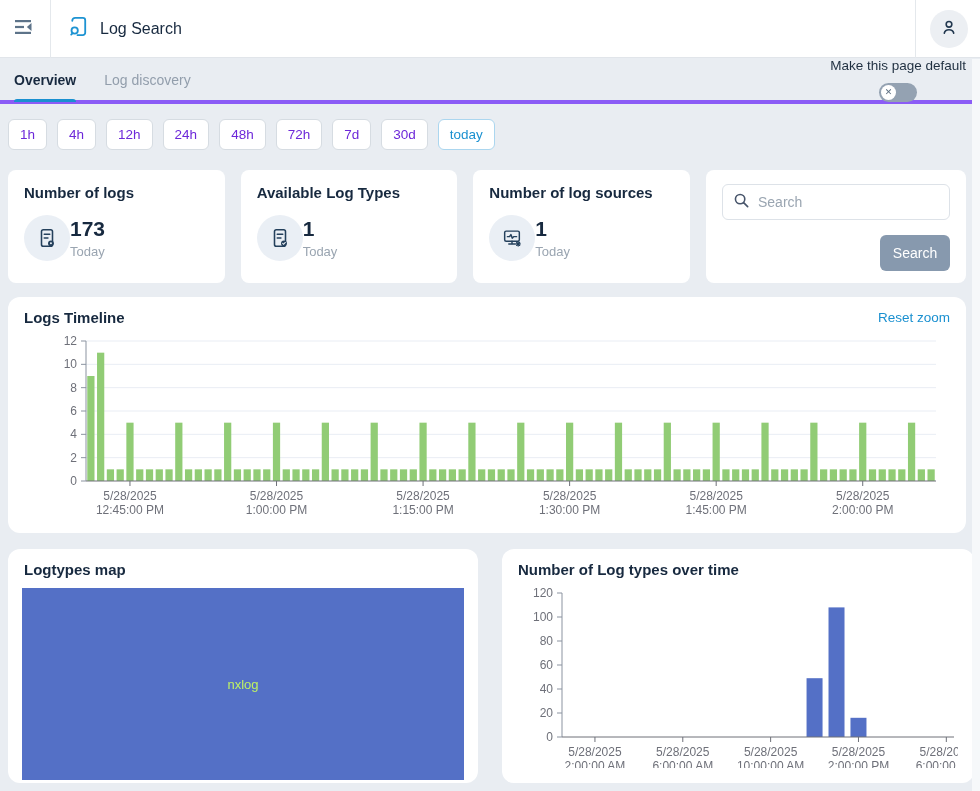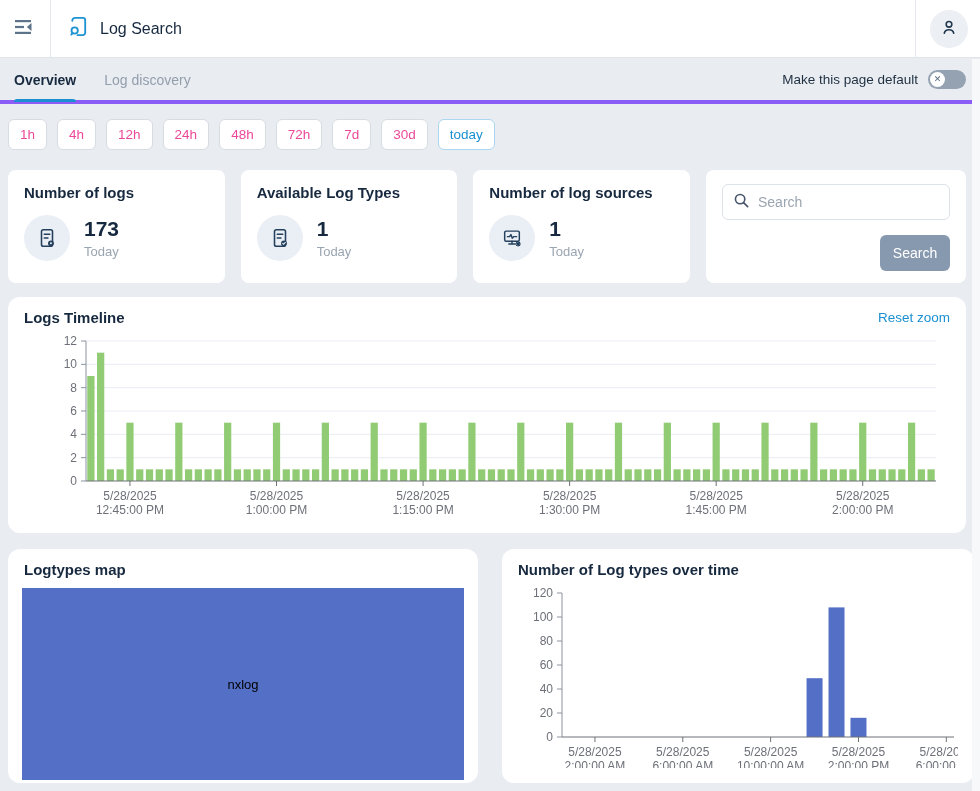--- a/index.html
+++ b/index.html
@@ -28,40 +28,40 @@
   }
   
   .tabbar {
     position:absolute; top:59px; left:0; width:980px; height:45px;
     background:#e9edf2; border-bottom:4px solid #8b5cf6;
     display:flex; align-items:center;
   }
   .tab { position:relative; height:45px; display:flex; align-items:center; padding:0 14px; font-size:14px; color:#929eac; background:none; border:none; cursor:pointer; font-family:inherit; }
   .tab.active { color:#17293f; font-weight:bold; }
   .tab.active::after { content:""; position:absolute; left:14px; right:14px; bottom:0; height:3px; border-radius:3px 3px 0 0; background:#1a90d0; }
-  .tabbar-right { margin-left:auto; display:flex; align-items:center; gap:10px; padding-right:14px; }
+  .tabbar-right { margin-left:auto; display:flex; align-items:center; gap:10px; padding-right:14px;flex-direction:column; }
   .make-default-label { font-size:13.5px; color:#1f2f40; }
   .toggle { width:38px; height:19px; border-radius:10px; background:#94a2b2; border:none; position:relative; cursor:pointer; }
   .toggle .knob {
     position:absolute; left:2px; top:2px; width:15px; height:15px; border-radius:50%;
     background:#fff; display:flex; align-items:center; justify-content:center;
     font-size:9px; color:#5b6e80; line-height:1;
   }
   
   .ranges { position:absolute; top:119px; left:8px; display:flex; gap:10px; }
   .range-btn {
     height:31px; padding:0 11px; background:#fff; border:1px solid #d6dce2;
-    border-radius:6px; font-size:13.5px; color:#ec4899; cursor:pointer; font-family:inherit;
+    border-radius:6px; font-size:13.5px; color:#6d28d9; cursor:pointer; font-family:inherit;
   }
   .range-btn.active { color:#1a90d0; border-color:#abd6ef; }
   
   .stats { position:absolute; top:170px; left:8px; width:958px; display:grid; grid-template-columns:repeat(4,1fr); gap:16px; }
   .card { background:#fff; border-radius:8px; height:113px; padding:14px 16px; }
   .card-title { font-size:15px; font-weight:bold; color:#17293f; }
-  .card-body { display:flex; align-items:center; gap:14px; margin-top:14px; }
+  .card-body { display:flex; align-items:center; margin-top:14px; }
   .icon-circle { width:46px; height:46px; border-radius:50%; background:#eaeff5; display:flex; align-items:center; justify-content:center; flex:none; }
   .stat-value { font-size:21px; font-weight:bold; color:#17293f; line-height:1.15; }
   .stat-caption { font-size:13px; color:#9aa5b1; margin-top:2px; }
   
   .search-row { display:flex; align-items:center; gap:8px; border:1px solid #dde2e8; border-radius:6px; height:36px; padding:0 10px; background:#fff; }
   .search-input { border:none; outline:none; flex:1; font-size:14px; color:#1f2f40; font-family:inherit; background:transparent; }
   .search-input::placeholder { color:#9aa5b1; }
   .search-submit {
     float:right; margin-top:15px; width:70px; height:36px; background:#8799ae; color:#fff;
     border:none; border-radius:6px; font-size:14px; cursor:pointer; font-family:inherit;
@@ -72,21 +72,21 @@
   .panel-title { font-size:15px; font-weight:bold; color:#17293f; }
   .link-action { font-size:13.5px; color:#1a90d0; background:none; border:none; cursor:pointer; font-family:inherit; }
   .timeline-panel { top:297px; left:8px; width:958px; height:236px; }
   .map-panel  { top:549px; left:8px;  width:470px; height:234px; }
   .lt-panel   { top:549px; left:502px; width:472px; height:234px; }
   .chart-wrap { padding:2px 16px 0 16px; }
   text.ax { font-size:12px; fill:#6E7079; font-family:"Liberation Sans",sans-serif; }
   
   .treemap { margin:6px 14px 0 14px; height:192px; position:relative; cursor:pointer; }
   .treemap-cell { position:absolute; inset:0; display:flex; align-items:center; justify-content:center; }
-  .treemap-label { color:#000000; font-size:13px; }
+  .treemap-label { color:#bef264; font-size:13px; }
   
   .scroll-track { position:absolute; top:59px; right:0; width:8px; height:732px; background:#f6f8fa; }
 </style>
 </head>
 <body>
 
 <header class="topbar">
   <button class="collapse-btn">
     <span>
       <svg width="22" height="16" viewBox="0 0 20 16">

